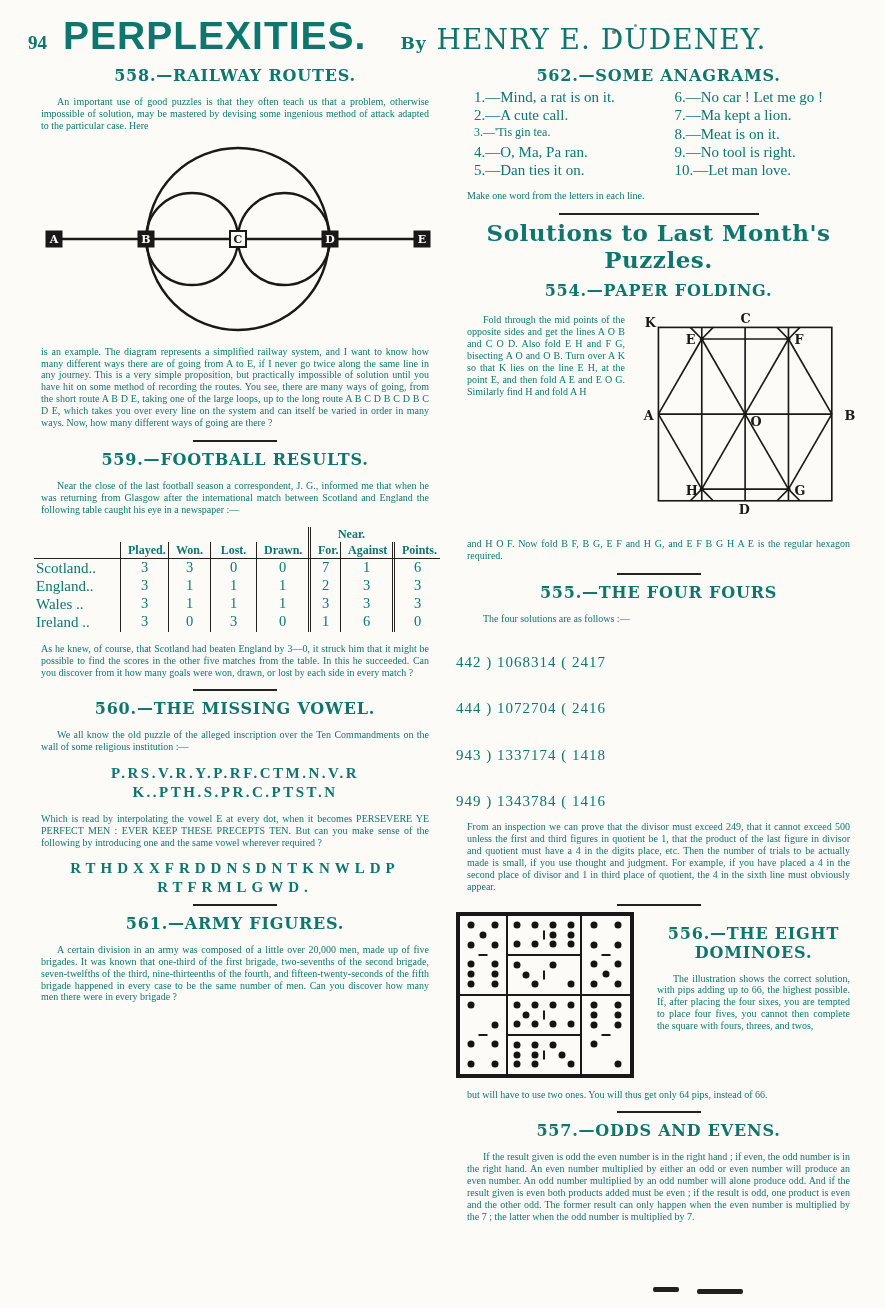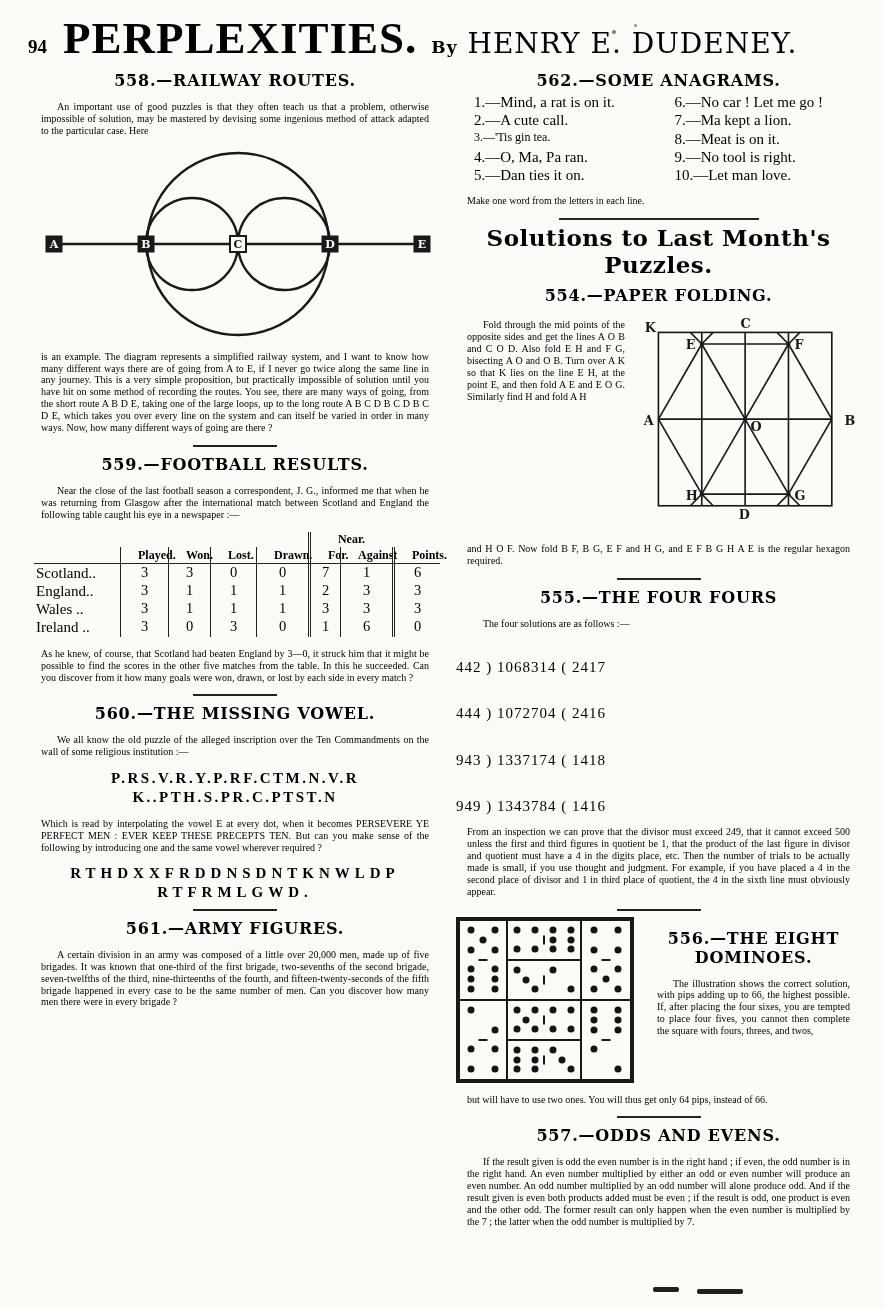--- a/index.html
+++ b/index.html
@@ -1,21 +1,21 @@
 <!DOCTYPE html>
 <html><head>
 <meta charset="utf-8">
 <style>
   html,body { margin:0; padding:0; background:#dedcd6; }
   .page { width:885px; height:1308px; position:relative; overflow:hidden; background:#fcfbf7;
-          color:#000000; font-family:"Liberation Serif","DejaVu Serif",serif; }
+          color:#0f766e; font-family:"Liberation Serif","DejaVu Serif",serif; }
   .masthead { display:flex; align-items:baseline; padding:16px 26px 0 28px; }
   .pagenum { font-size:19px; font-weight:bold; margin-right:16px; }
-  .title { font-size:45px; font-weight:bold; letter-spacing:1px; margin:0 14px 0 0;
-           font-family:Liberation Serif, serif; line-height:1; }
+  .title { font-size:39px; font-weight:bold; letter-spacing:1px; margin:0 34px 0 0;
+           font-family:Liberation Sans, sans-serif; line-height:1; }
   .byline { font-size:28px; letter-spacing:1px; white-space:nowrap; font-family:"DejaVu Serif",serif; }
   .byline .by { font-size:17px;font-weight:bold; }
   .columns { display:flex; gap:16px; padding:2px 24px 0 30px; }
   .col-left { width:410px; flex:none; }
   .col-right { flex:1; min-width:0; }
   h2.sect { font-size:16px; font-weight:bold; text-align:center; letter-spacing:0.8px;
             margin:8px 0 3px; font-family:"DejaVu Serif",serif; }
   p { margin:11px; font-size:10px; line-height:1.19; text-align:justify; }
   p.ind { text-indent:16px; }
   .rule { border-top:2px solid #242220; width:84px; margin:7px auto 5px; }
@@ -23,21 +23,21 @@
   .solutions-title { font-size:23px; font-weight:bold; text-align:center; margin:4px 0 2px;
                      font-family:"DejaVu Serif",serif; letter-spacing:0.5px; }
   
   .codeline { text-align:center; font-size:15px; font-weight:600; letter-spacing:2.5px; line-height:1.25; }
   .codeline.wide { letter-spacing:5px; }
   .sumline { text-align:left; font-size:15px; line-height:1.22; letter-spacing:1px;margin-top:28px; }
   
   .ftable { display:grid; grid-template-columns:86px 48px 42px 46px 52px 32px 52px 48px;
             margin:3px 0 4px 4px; }
   .ftable span { display:block; }
-  .fh { font-weight:bold; font-size:12px; text-align:center; border-bottom:1px solid #242220; padding:1px 17px 0; }
+  .fh { font-weight:bold; font-size:12px; text-align:center; border-bottom:1px solid #242220; padding:1px 7px 0; }
   .fd { font-size:14.5px; text-align:center; line-height:1.22; }
   .fteam { font-size:15px; text-align:left; line-height:1.22; padding-left:2px; }
   .bl1 { border-left:1px solid #242220; }
   .bl2 { border-left:3px double #242220; }
   .fgoals { grid-column:6/8; text-align:center; font-size:12px; font-weight:bold; border-left:3px double #242220; }
   .fgap { grid-column:1/6; } .fgap2 { grid-column:8/9; }
   
   .pf-flex { display:flex; gap:6px; align-items:flex-start; }
   .pf-text { width:158px; flex:none; }
   

